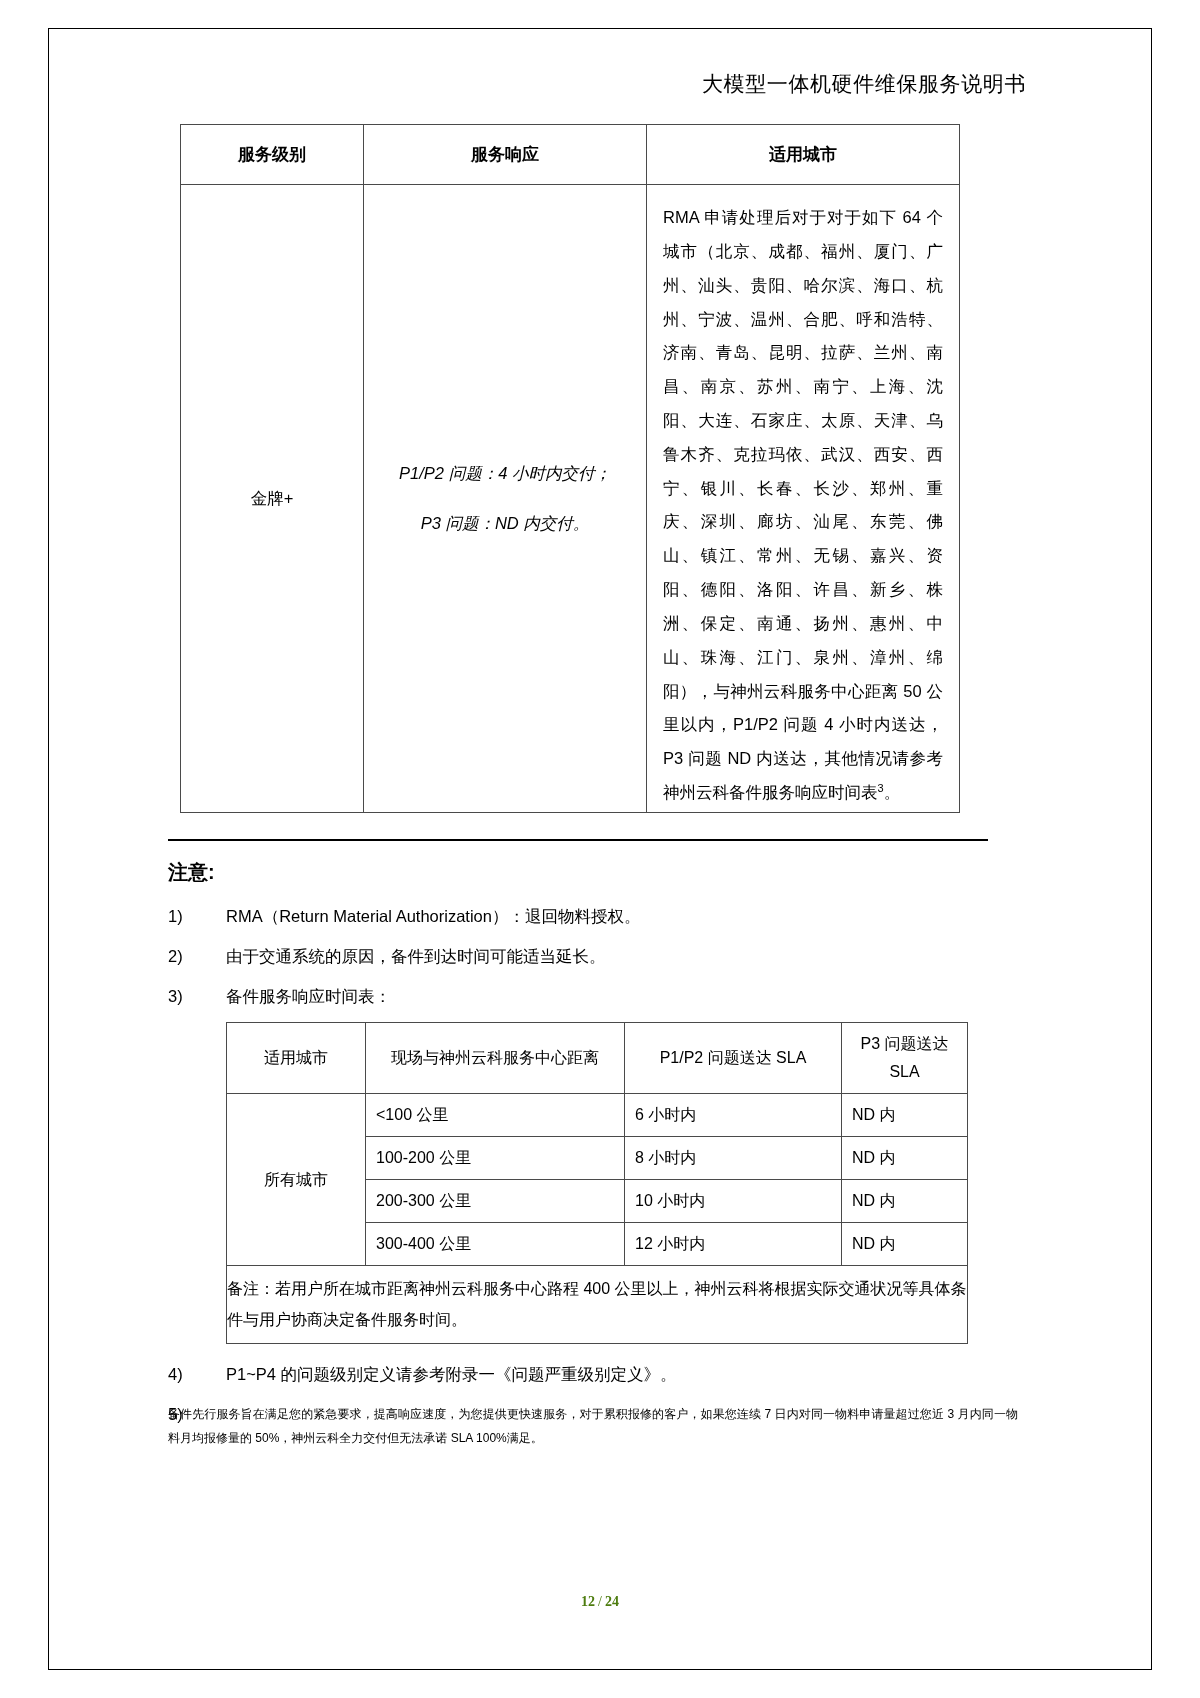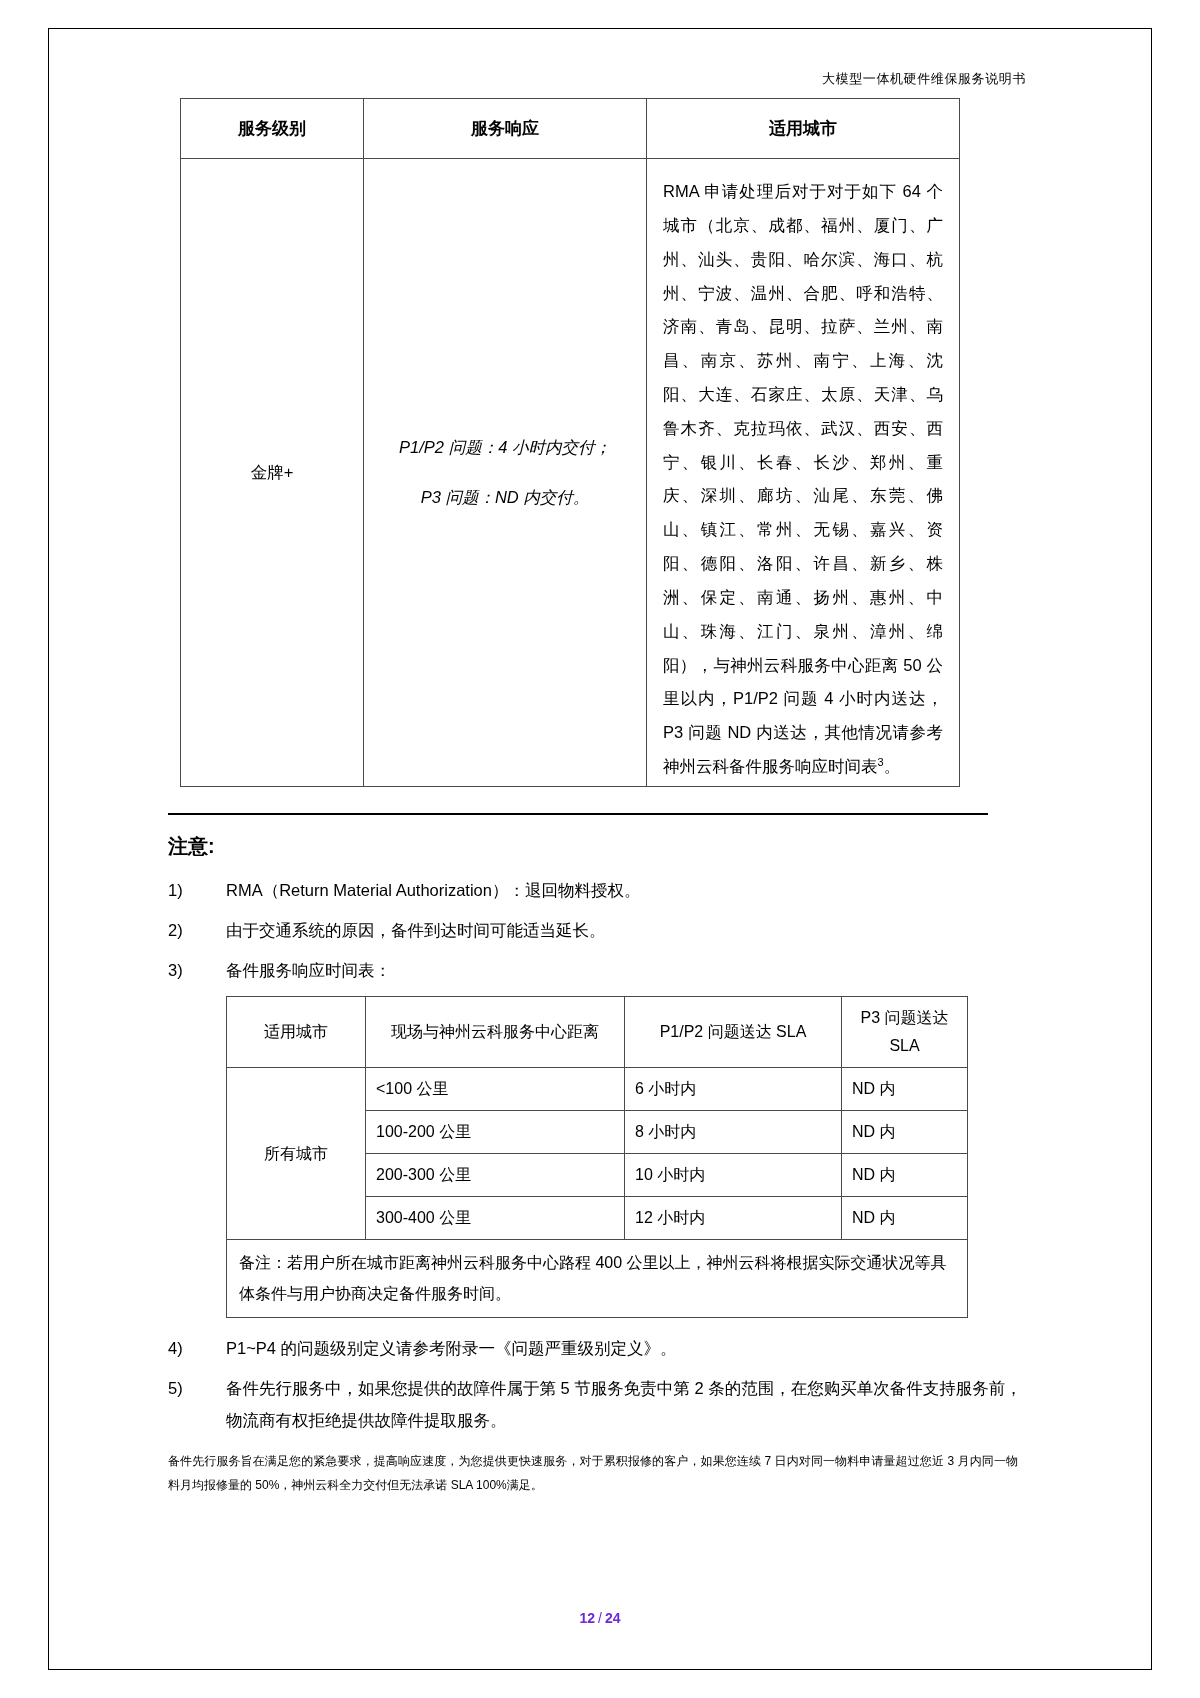--- a/index.html
+++ b/index.html
@@ -29,24 +29,24 @@
   }
   .content {
     position: absolute;
     left: 168px;
     top: 70px;
     width: 862px;
   }
   .header-title {
     text-align: right;
     font-family: "DejaVu Serif", "Liberation Serif", serif;
-    font-size: 13px;
+    font-size: 21px;
     color: #000;
     letter-spacing: 0.6px;
-    margin-bottom: 10px;
+    margin-bottom: 26px;
     padding-right: 4px;
   }
 
   
   table.svc {
     border-collapse: collapse;
     width: 780px;
     margin-left: 12px;
     table-layout: fixed;
   }
@@ -133,42 +133,42 @@
     text-align: center;
     font-weight: normal;
   }
   table.sla td.allcities {
     text-align: center;
     vertical-align: middle;
   }
   table.sla td.note {
     text-align: left;
     line-height: 1.9;
-    padding: 8px 12px;
+    padding: 8px 0;
   }
 
   .tail {
     font-size: 12px;
     line-height: 2.0;
     margin-top: 12px;
     text-align: justify;
     text-align-last: left;
     width: 850px;
   }
 
   .pagenum {
     position: absolute;
     left: 0;
     right: 0;
-    bottom: 72px;
+    bottom: 88px;
     text-align: center;
     font-size: 14px;
     font-weight: bold;
-    color: #6d28d9;
-    font-family: Liberation Sans, sans-serif;
+    color: #4d7c0f;
+    font-family: Liberation Serif, serif;
   }
   .pagenum .sep { font-weight: normal; padding: 0 3px; }
 </style>
 </head>
 <body>
 
 <div class="page">
   <div class="page-border"></div>
 
   <div class="content">
@@ -249,21 +249,20 @@
             </tr>
           </tbody>
         </table>
       </li>
       <li>
         <span class="num">4)</span>
         <span>P1~P4 的问题级别定义请参考附录一《问题严重级别定义》。</span>
       </li>
       <li>
         <span class="num">5)</span>
-        <span>备件先行服务中，如果您提供的故障件属于第 5 节服务免责中第 2 条的范围，在您购买单次备件支持服务前，物流商有权拒绝提供故障件提取服务。</span>
       </li>
     </ol>
 
     <p class="tail">备件先行服务旨在满足您的紧急要求，提高响应速度，为您提供更快速服务，对于累积报修的客户，如果您连续 7 日内对同一物料申请量超过您近 3 月内同一物料月均报修量的 50%，神州云科全力交付但无法承诺 SLA 100%满足。</p>
   </div>
 
   <div class="pagenum">
     <span>12</span><span class="sep">/</span><span>24</span>
   </div>
 </div>

